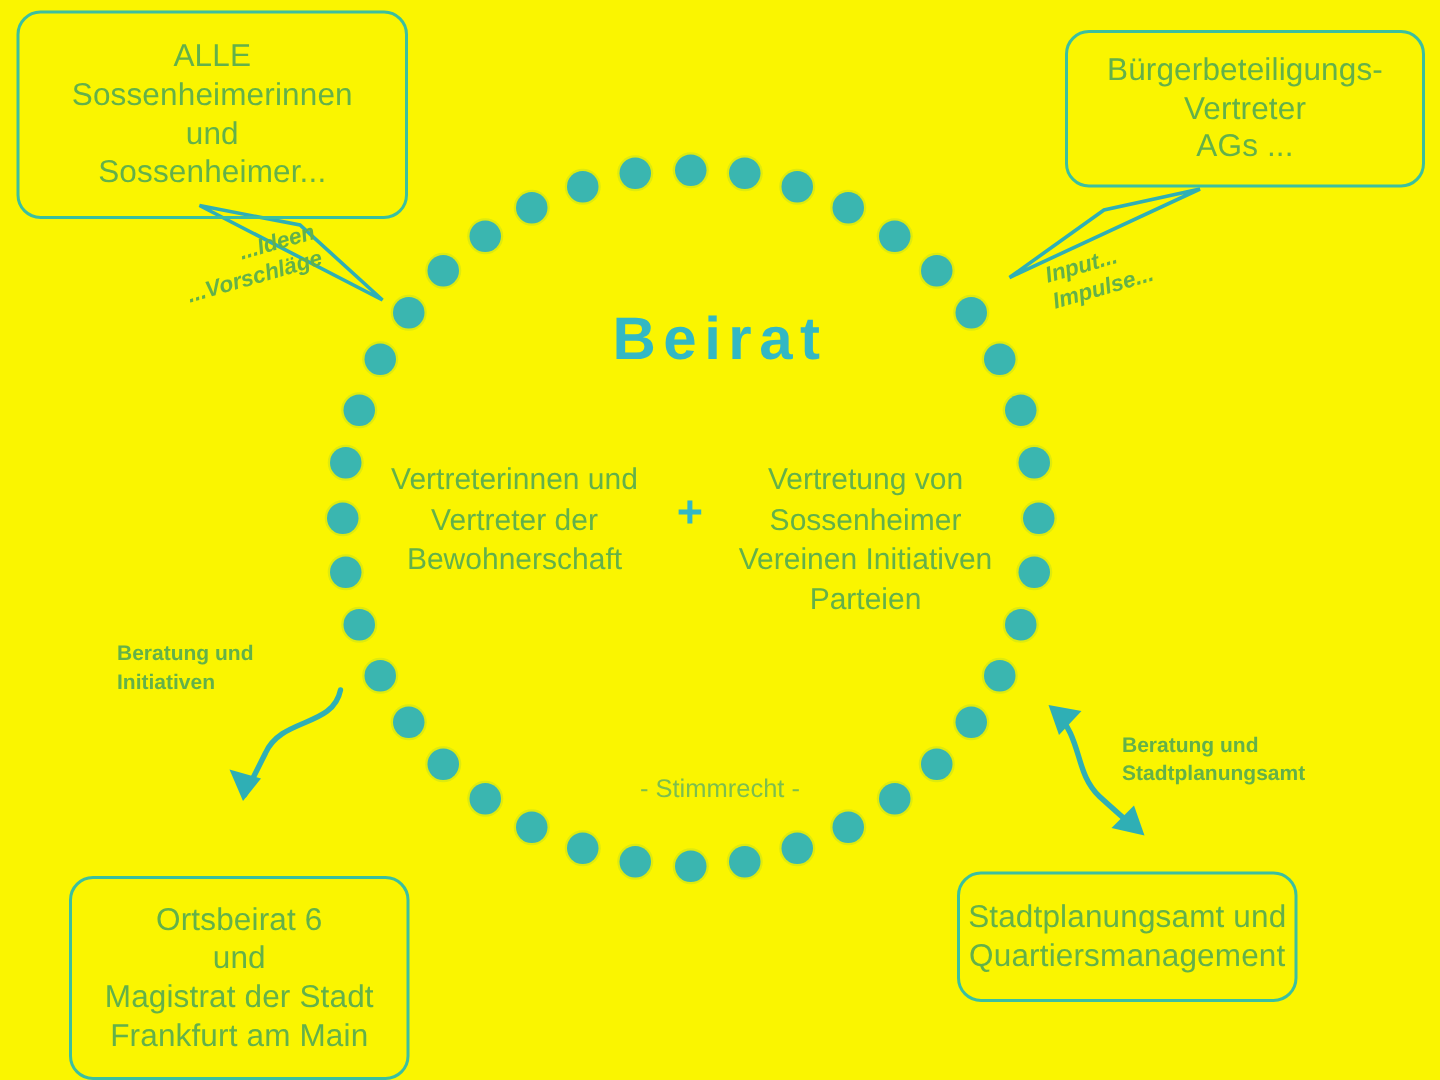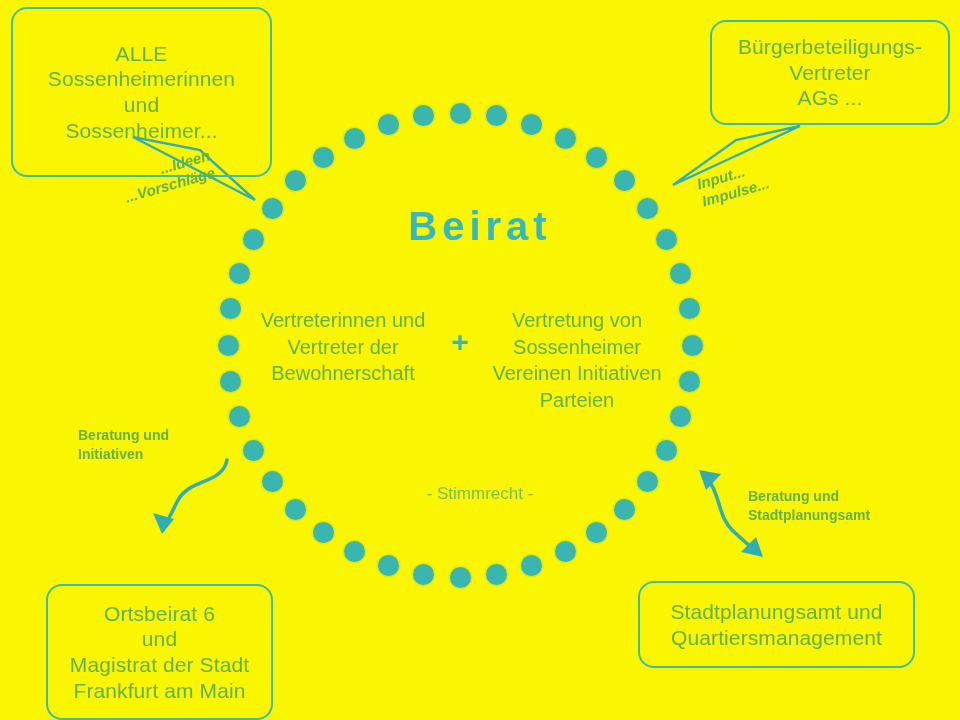--- a/index.html
+++ b/index.html
@@ -37,33 +37,33 @@
     color: #63B14A;
     line-height: 1.22;
     letter-spacing: .1px;
   }
   .bubble .line {
     display: block;
     white-space: nowrap;
   }
 
   #bubble-citizens {
-    left: 11px; top: 7px; width: 261px; height: 170px;
+    left: 11px; top: 7px; width: 261px; height: 139px;
     font-size: 21px;
   }
   #bubble-workshops {
     left: 710px; top: 20px; width: 240px; height: 105px;
     font-size: 21px;
   }
   #bubble-ortsbeirat {
     left: 46px; top: 584px; width: 227px; height: 136px;
     font-size: 21px;
   }
   #bubble-stadtplanung {
-    left: 638px; top: 581px; width: 277px; height: 87px;
+    left: 638px; top: 581px; width: 227px; height: 87px;
     font-size: 21px;
   }
 
   
   #ring { position: absolute; left: 0; top: 0; width: 960px; height: 720px; }
   .dot {
     position: absolute;
     width: 21px; height: 21px;
     margin-left: -10.5px; margin-top: -10.5px;
     border-radius: 50%;
@@ -100,21 +100,21 @@
     width: 54px;
     text-align: center;
     font-size: 30px;
     font-weight: bold;
     color: #33B8C4;
     padding-top: 20px;
     line-height: 1;
   }
   #stimmrecht {
     position: absolute;
-    left: 0; top: 484px; width: 960px;
+    left: 0; top: 516px; width: 960px;
     text-align: center;
     font-size: 17px;
     color: #7CBE4F;
   }
 
   
   .annot {
     position: absolute;
     font-size: 15px;
     font-weight: bold;

